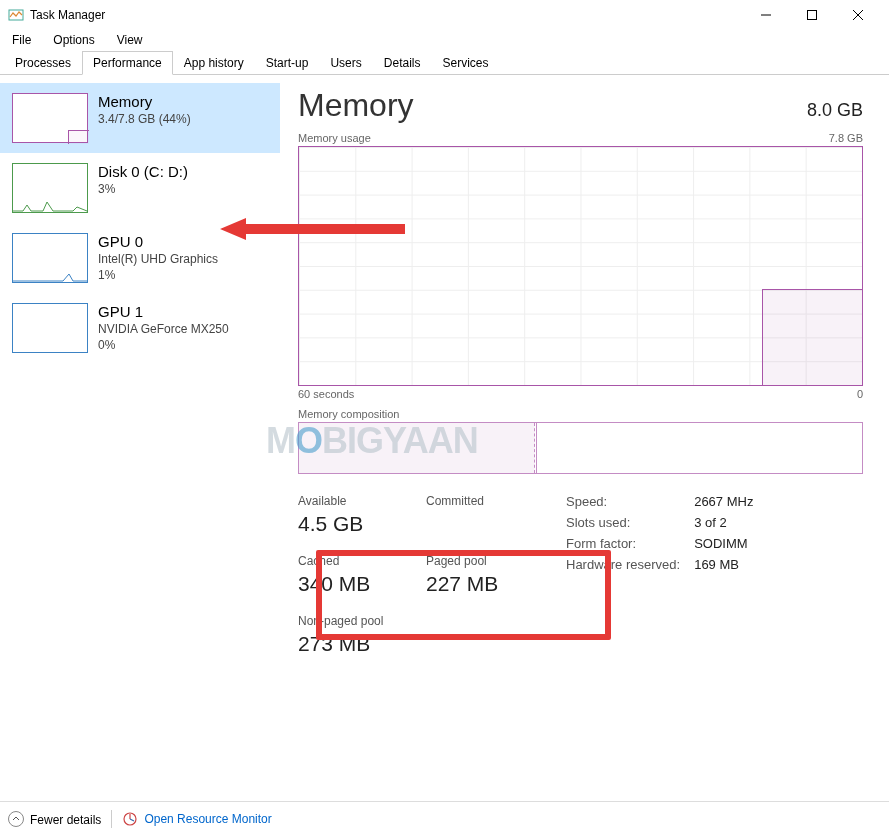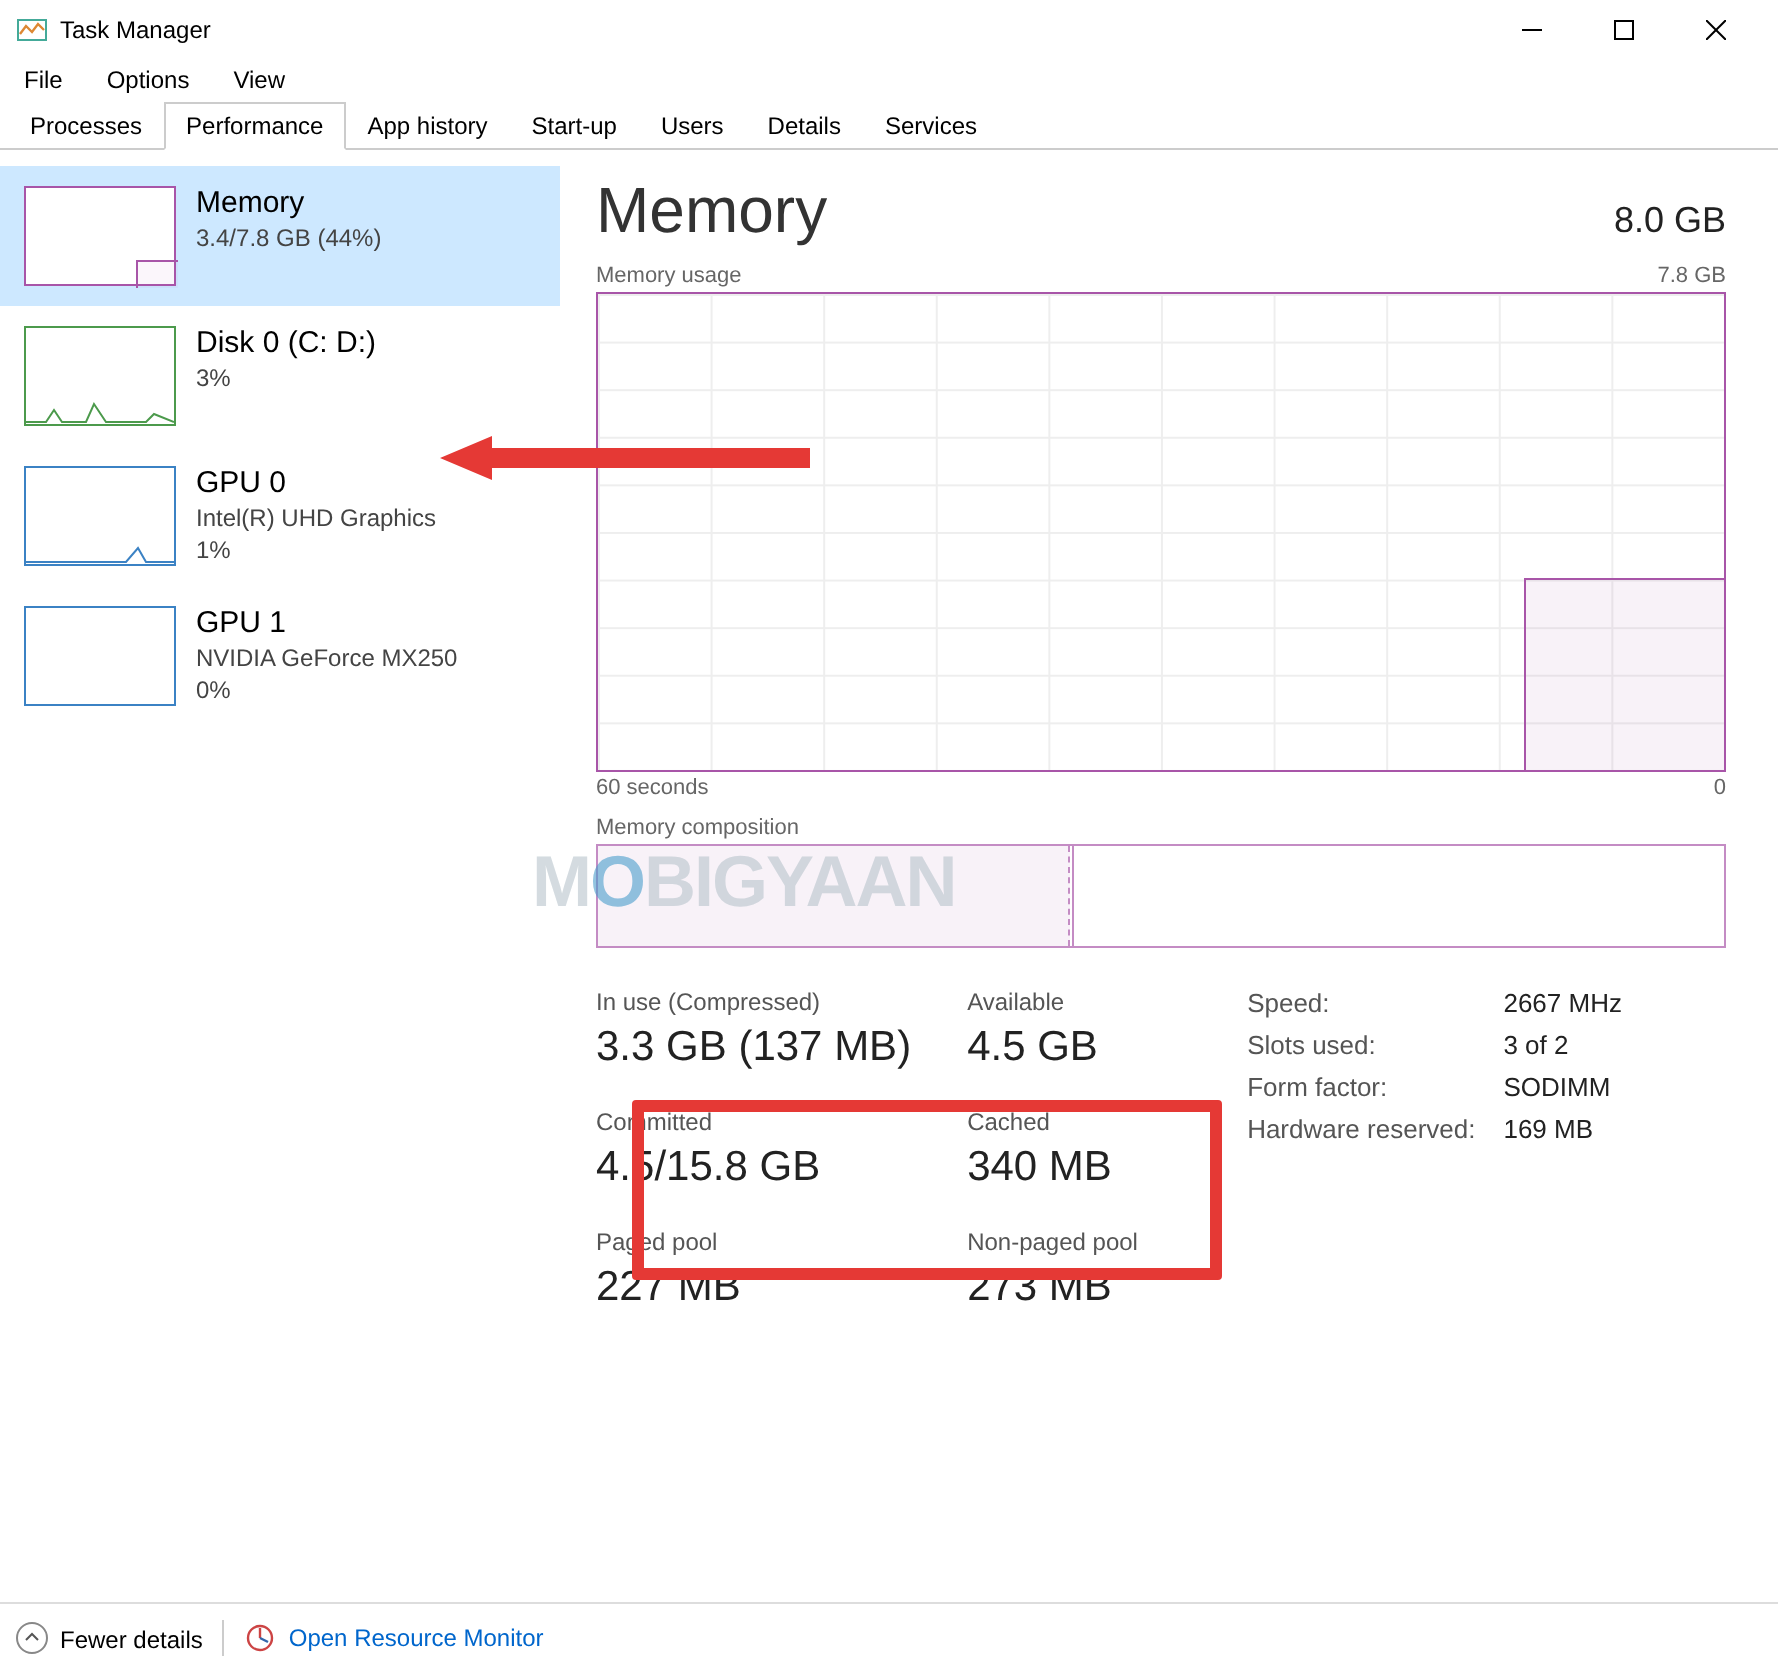--- a/index.html
+++ b/index.html
@@ -203,30 +203,25 @@
 
     <div class="comp-label">Memory composition</div>
     <div class="comp-bar">
       <div class="comp-used"></div>
         <div class="comp-used2"></div>
     </div>
 
     <div class="stats">
       <div class="stats-left">
         <div class="stat-block">
-          <div class="stat-label">In use (Compressed)</div>
-          <div class="stat-value">3.3 GB (137 MB)</div>
-        </div>
-        <div class="stat-block">
           <div class="stat-label">Available</div>
           <div class="stat-value">4.5 GB</div>
         </div>
         <div class="stat-block">
           <div class="stat-label">Committed</div>
-          <div class="stat-value">4.5/15.8 GB</div>
         </div>
         <div class="stat-block">
           <div class="stat-label">Cached</div>
           <div class="stat-value">340 MB</div>
         </div>
         <div class="stat-block">
           <div class="stat-label">Paged pool</div>
           <div class="stat-value">227 MB</div>
         </div>
         <div class="stat-block">

